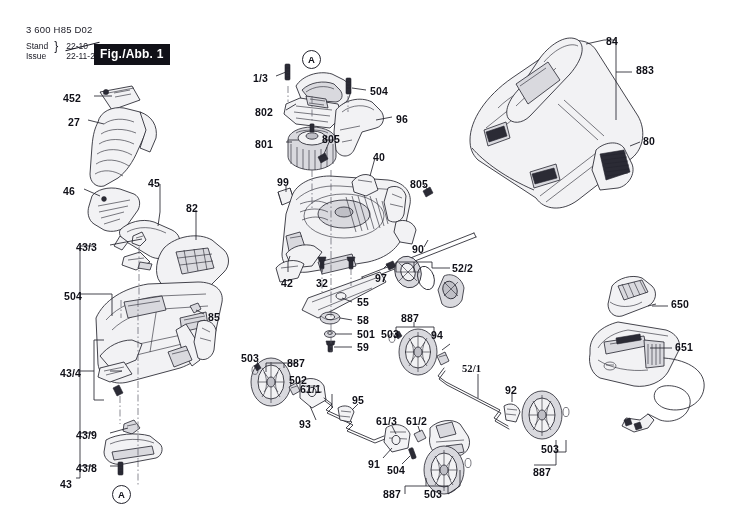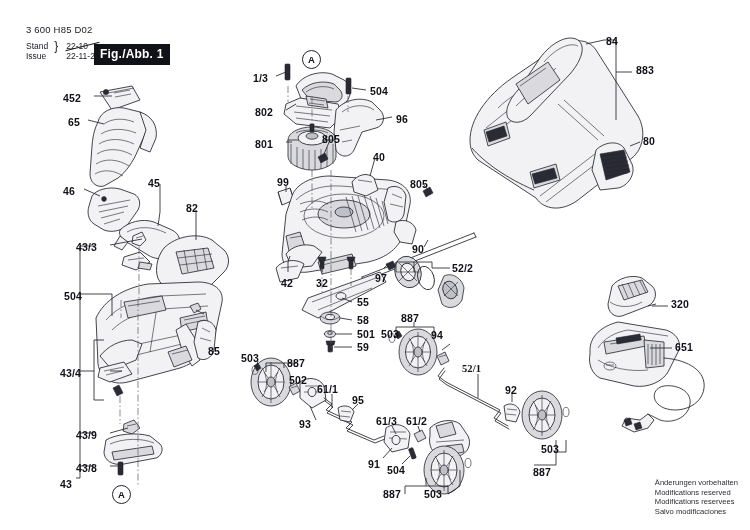--- a/index.html
+++ b/index.html
@@ -573,27 +573,27 @@
     <path class="dash" d="M312 170 L312 208"></path>
     <path class="dash" d="M348 96 L348 112"></path>
     <path class="dash" d="M322 268 L322 292"></path>
     <path class="dash" d="M351 268 L351 286"></path>
     <path class="dash" d="M138 460 L138 486"></path>
     <path class="dash" d="M120 396 L120 424"></path>
     <path class="dash" d="M312 60 L312 66"></path>
   </svg>
 
   <div class="lbl" style="left:63px;top:92px;">452</div>
-  <div class="lbl" style="left:68px;top:116px;">65</div>
+  <div class="lbl" style="left:68px;top:116px;">27</div>
   <div class="lbl" style="left:63px;top:185px;">46</div>
   <div class="lbl" style="left:148px;top:177px;">45</div>
   <div class="lbl" style="left:186px;top:202px;">82</div>
   <div class="lbl" style="left:76px;top:241px;">43/3</div>
   <div class="lbl" style="left:64px;top:290px;">504</div>
-  <div class="lbl" style="left:208px;top:311px;margin-top:34px;">85</div>
+  <div class="lbl" style="left:208px;top:311px;">85</div>
   <div class="lbl" style="left:60px;top:367px;">43/4</div>
   <div class="lbl" style="left:76px;top:429px;">43/9</div>
   <div class="lbl" style="left:76px;top:462px;">43/8</div>
   <div class="lbl" style="left:60px;top:478px;">43</div>
 
   <div class="lbl" style="left:253px;top:72px;">1/3</div>
   <div class="lbl" style="left:255px;top:106px;">802</div>
   <div class="lbl" style="left:255px;top:138px;">801</div>
   <div class="lbl" style="left:322px;top:133px;">805</div>
   <div class="lbl" style="left:370px;top:85px;">504</div>
@@ -613,43 +613,37 @@
   <div class="lbl" style="left:357px;top:341px;">59</div>
 
   <div class="lbl" style="left:401px;top:312px;">887</div>
   <div class="lbl" style="left:381px;top:328px;">503</div>
   <div class="lbl" style="left:431px;top:329px;">94</div>
 
   <div class="lbl" style="left:241px;top:352px;">503</div>
   <div class="lbl" style="left:287px;top:357px;">887</div>
   <div class="lbl" style="left:289px;top:374px;">502</div>
   <div class="lbl" style="left:299px;top:418px;">93</div>
-  <div class="lbl" style="left:317px;top:383px;">61/1</div>
+  <div class="lbl" style="left:300px;top:383px;">61/1</div>
   <div class="lbl" style="left:352px;top:394px;">95</div>
   <div class="lbl" style="left:376px;top:415px;">61/3</div>
   <div class="lbl" style="left:406px;top:415px;">61/2</div>
   <div class="lbl" style="left:368px;top:458px;">91</div>
   <div class="lbl" style="left:387px;top:464px;">504</div>
   <div class="lbl" style="left:383px;top:488px;">887</div>
   <div class="lbl" style="left:424px;top:488px;">503</div>
 
   <div class="lbl" style="left:462px;top:363px;font-family:Liberation Serif, serif;">52/1</div>
   <div class="lbl" style="left:505px;top:384px;">92</div>
   <div class="lbl" style="left:541px;top:443px;">503</div>
   <div class="lbl" style="left:533px;top:466px;">887</div>
 
   <div class="lbl" style="left:588px;top:35px;margin-left:18px;">84</div>
   <div class="lbl" style="left:636px;top:64px;">883</div>
   <div class="lbl" style="left:643px;top:135px;">80</div>
-  <div class="lbl" style="left:671px;top:298px;">320</div>
+  <div class="lbl" style="left:671px;top:298px;">650</div>
   <div class="lbl" style="left:675px;top:341px;">651</div>
 
   <div class="amark" style="left:302px;top:50px;">A</div>
   <div class="amark" style="left:112px;top:485px;">A</div>
 
-  <div class="footer">
-    <div>Änderungen vorbehalten</div>
-    <div>Modifications reserved</div>
-    <div>Modifications reservees</div>
-    <div>Salvo modificaciones</div>
-  </div>
 
 </div>
 
 </body></html>

